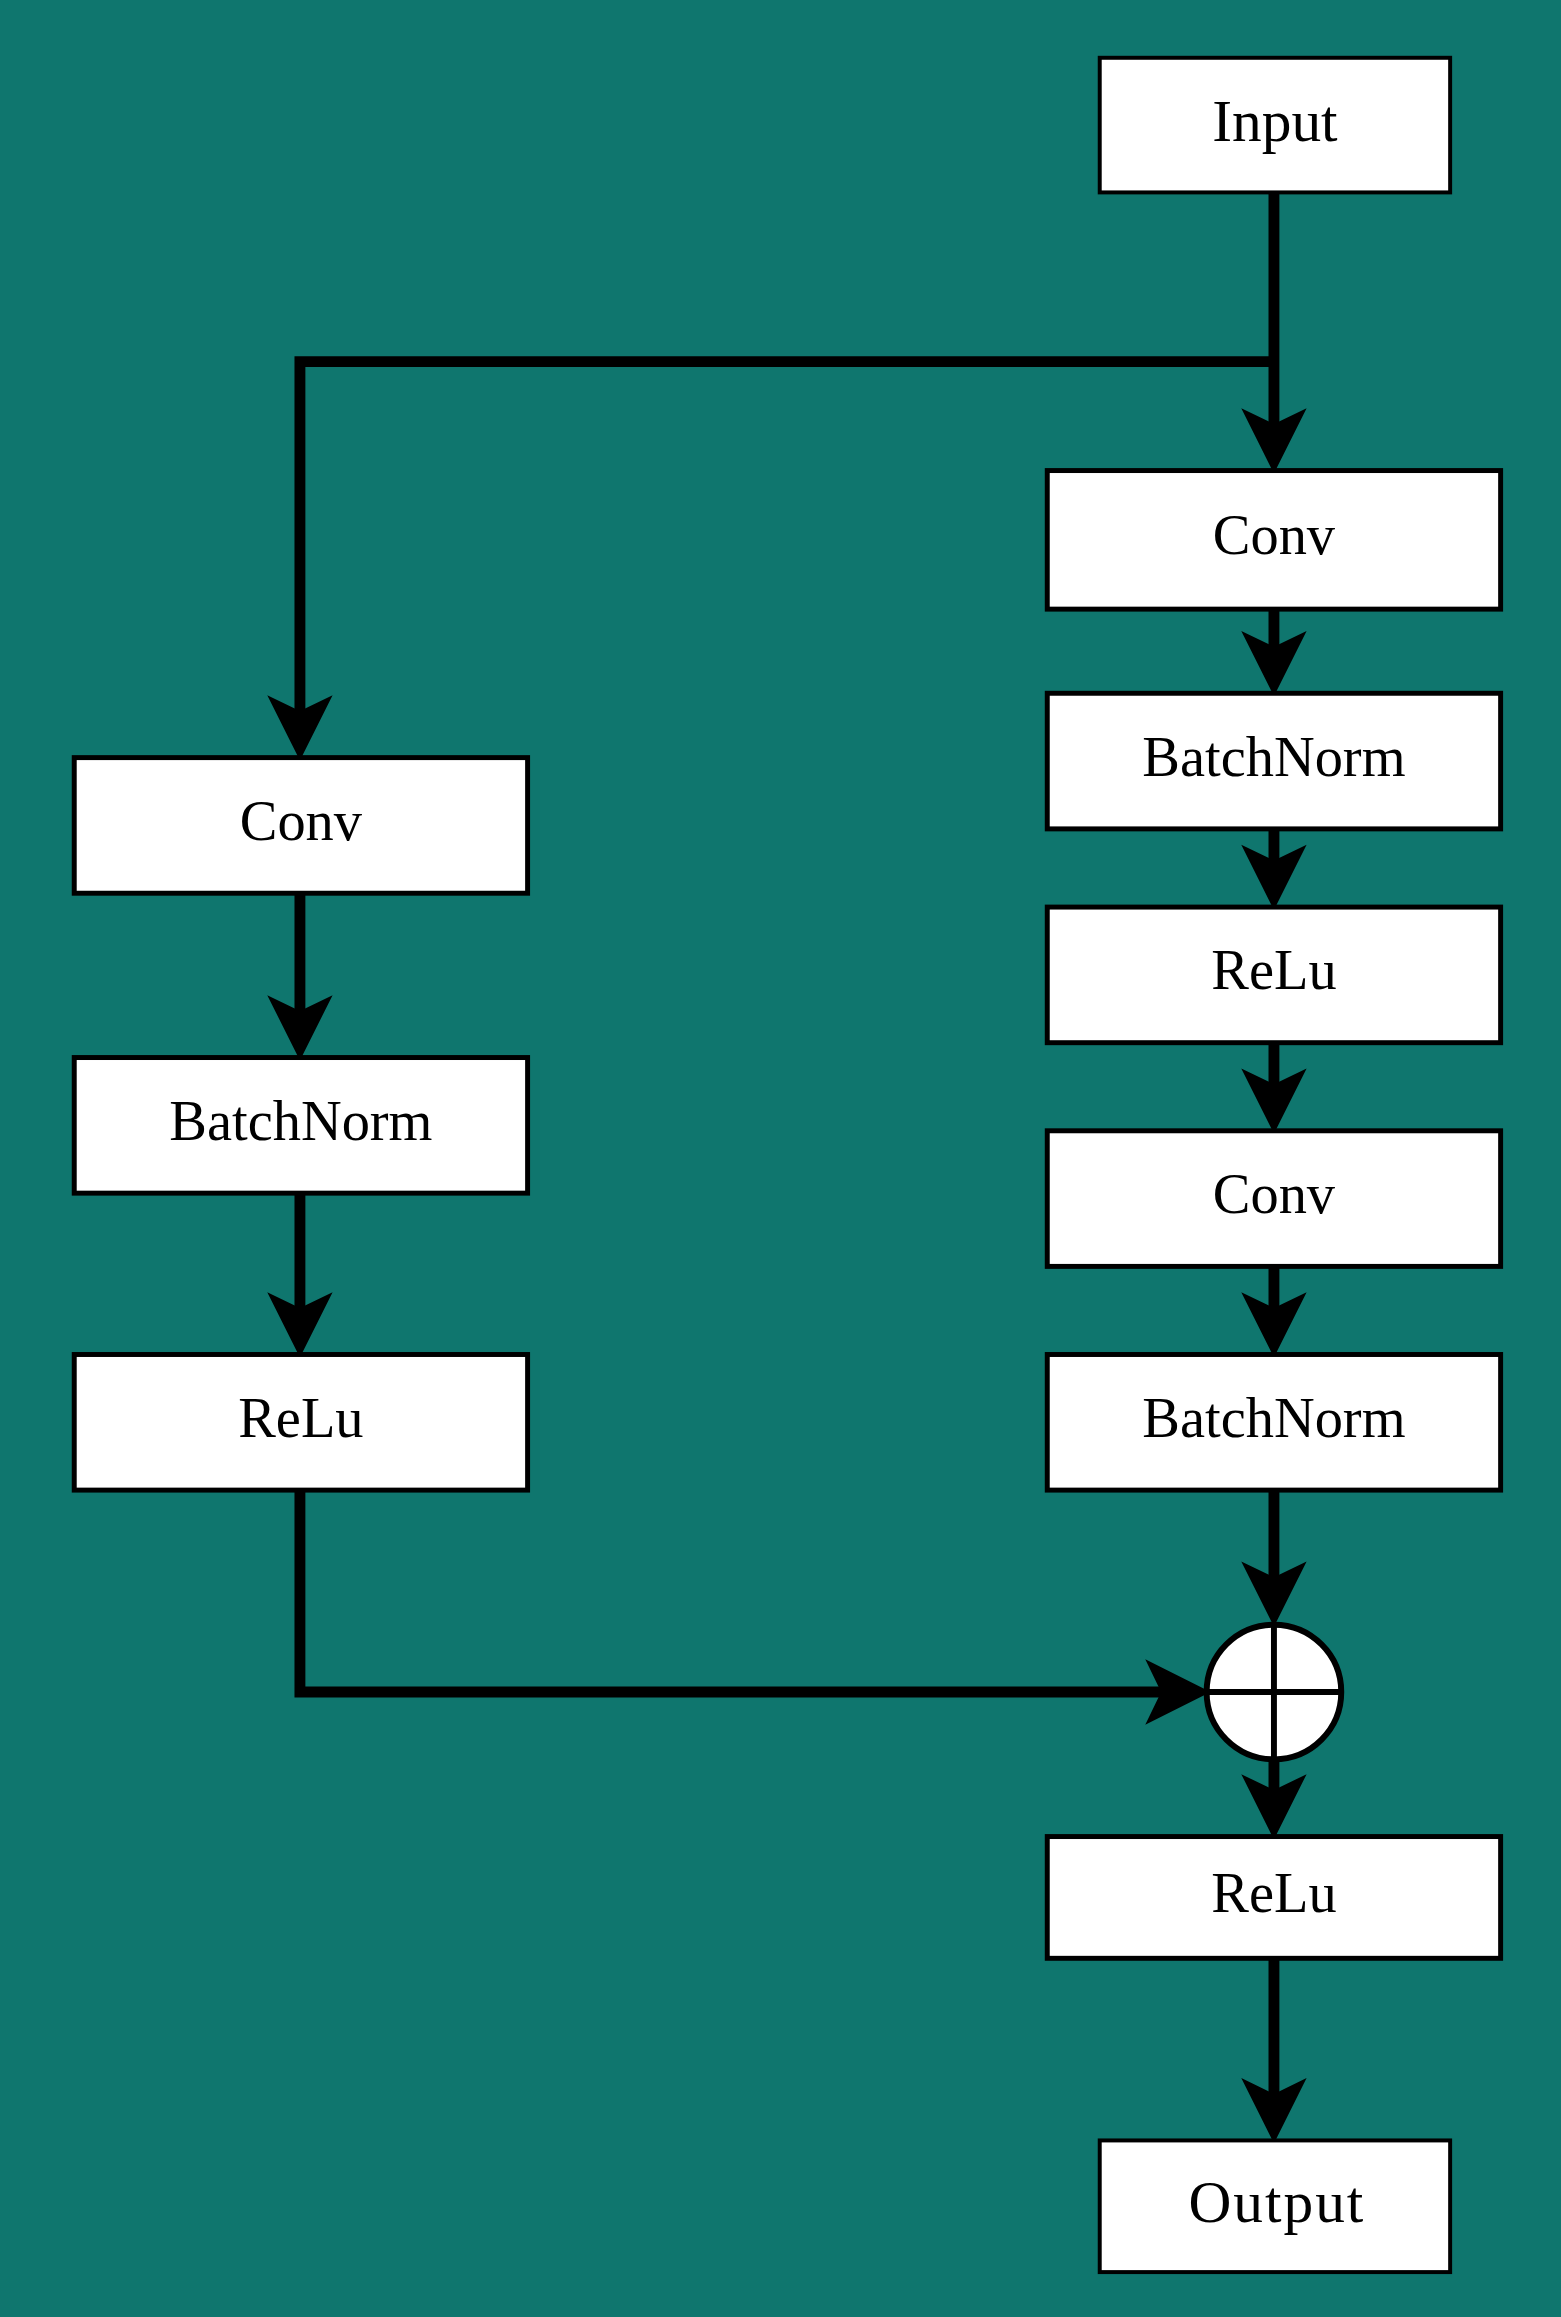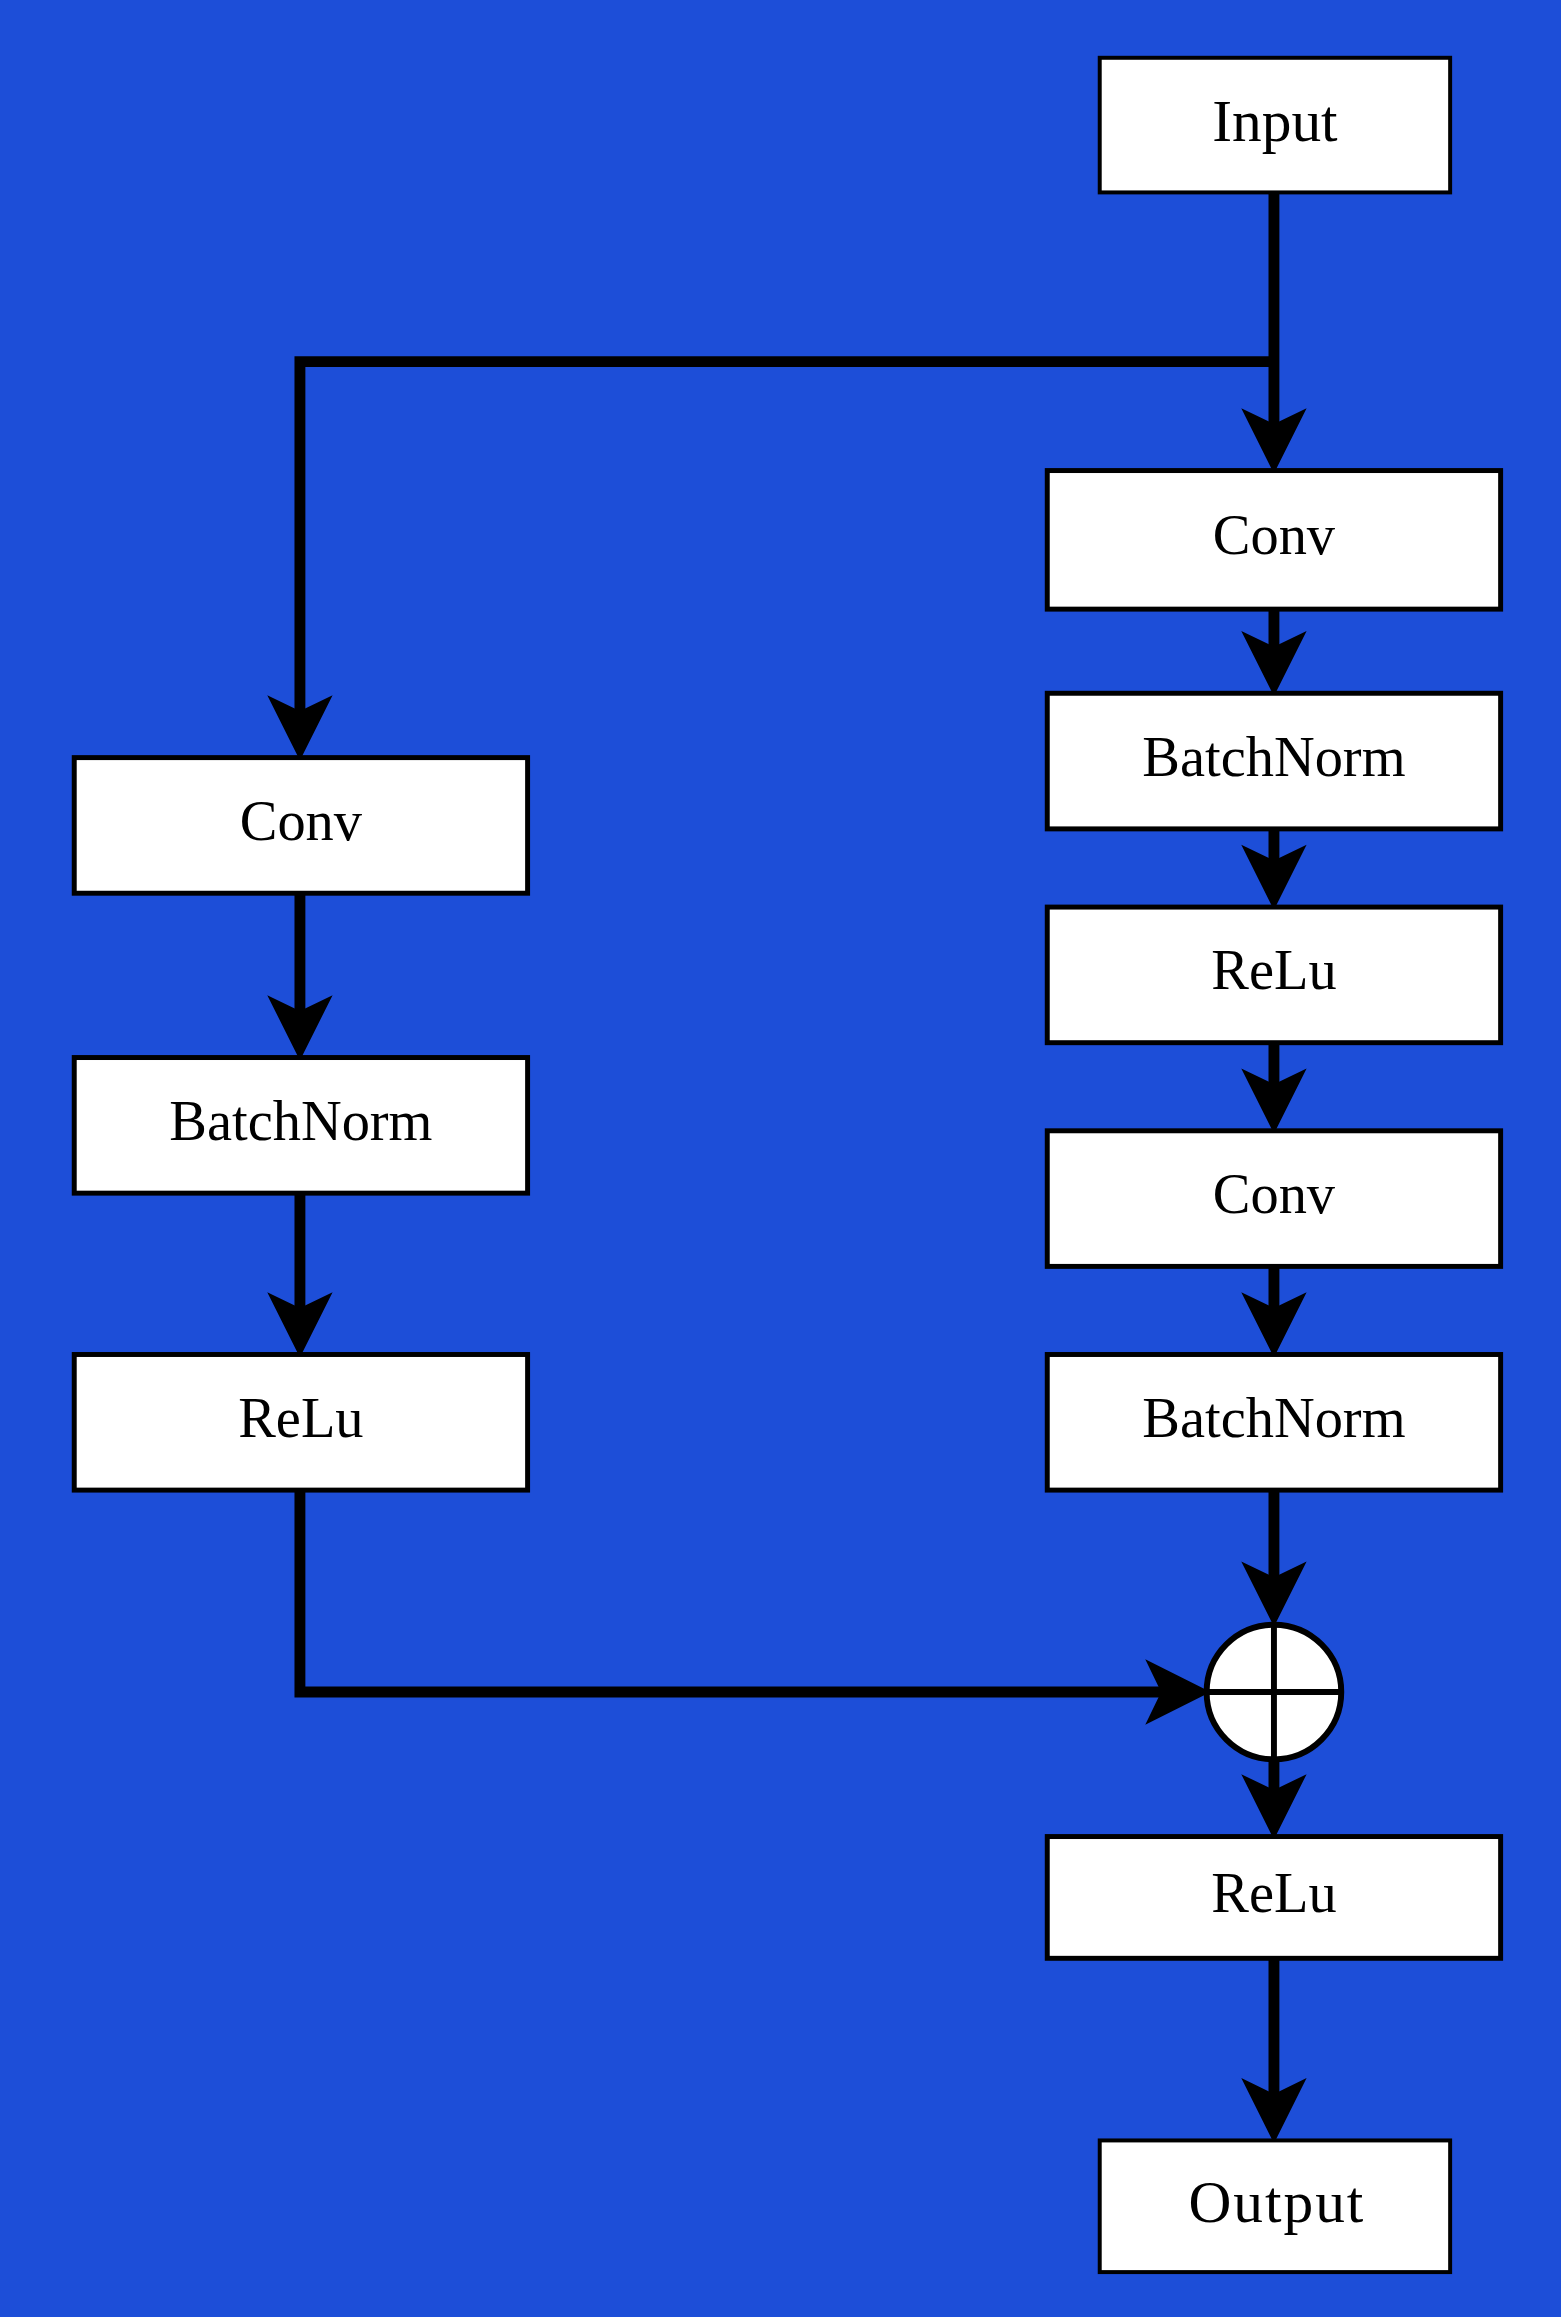--- a/index.html
+++ b/index.html
@@ -10,21 +10,21 @@
   body {
     width: 1561px;
     height: 2318px;
     font-family: "Liberation Serif", "DejaVu Serif", serif;
     overflow: hidden;
   }
   #diagram-root {
     position: relative;
     width: 1561px;
     height: 2318px;
-    background: #1d4ed8;
+    background: #0f766e;
     text-align: right;
   }
   svg.diagram-canvas {
     display: block;
     width: 1561px;
     height: 2318px;
   }
   .node-box {
     fill: #ffffff;
     stroke: #000000;

